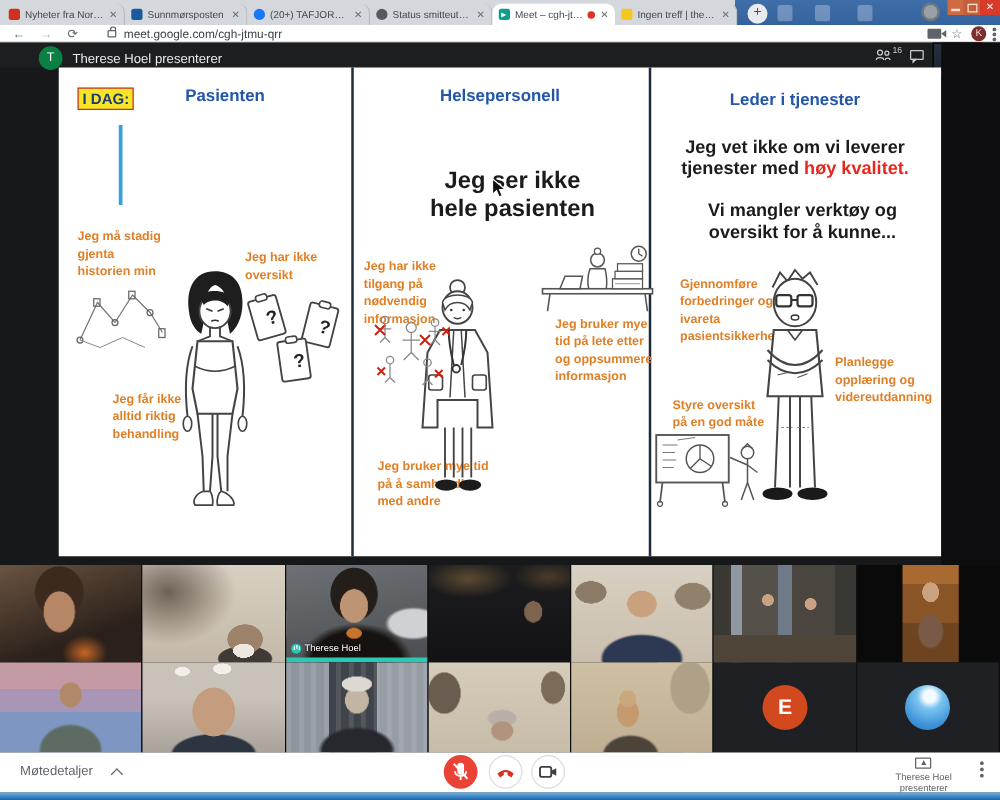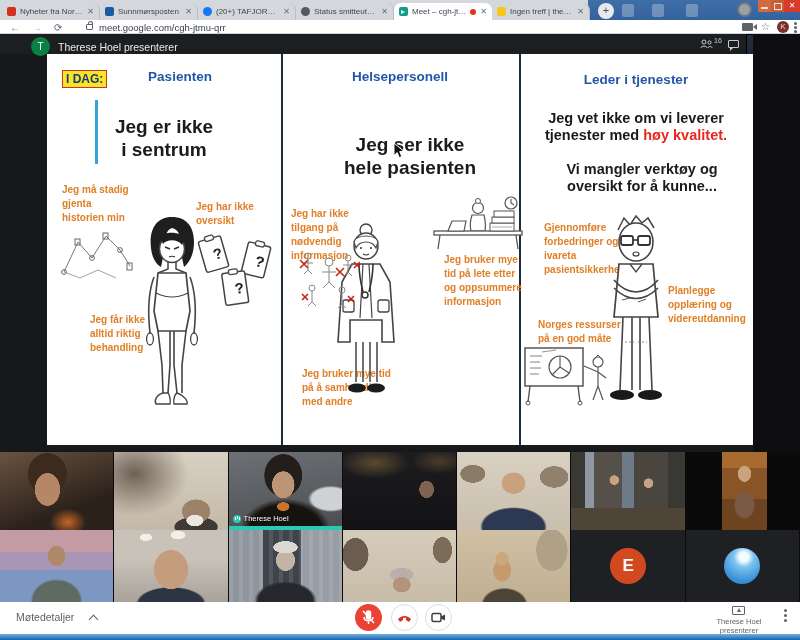--- a/index.html
+++ b/index.html
@@ -260,22 +260,20 @@
   <div class="abs" id="stage-right"></div>
   <div class="abs col-divider" style="left:281px;"></div>
   <div class="abs col-divider" style="left:519px;"></div>
 
   <div class="abs" id="today-tag">I DAG:</div>
   <div class="abs col-title" style="left:100px;width:160px;">Pasienten</div>
   <div class="abs col-title" style="left:281px;width:238px;">Helsepersonell</div>
   <div class="abs col-title" style="left:519px;width:234px;top:72px;">Leder i tjenester</div>
   <div class="abs" id="blue-line"></div>
 
-  <div class="abs statement" style="left:47px;width:234px;top:116px;font-size:19px;">Jeg er ikke
-i sentrum</div>
   <div class="abs statement" style="left:281px;width:258px;top:114px;font-size:19px;margin-top:20px;">Jeg ser ikke
 hele pasienten</div>
   <div class="abs statement" style="left:519px;width:234px;top:110px;font-size:14.5px;"><span>Jeg vet ikke om vi leverer
 tjenester med </span><span class="red-accent">høy kvalitet.</span></div>
   <div class="abs statement" style="left:519px;width:234px;top:161px;font-size:14.5px;padding-left:12px;">Vi mangler verktøy og
 oversikt for å kunne...</div>
 
   <div class="abs note" style="left:62px;top:183px;">Jeg må stadig
 gjenta
 historien min</div>
@@ -295,21 +293,21 @@
   <div class="abs note" style="left:302px;top:367px;">Jeg bruker mye tid
 på å samhandle
 med andre</div>
   <div class="abs note" style="left:544px;top:221px;">Gjennomføre
 forbedringer og
 ivareta
 pasientsikkerhet</div>
   <div class="abs note" style="left:668px;top:284px;">Planlegge
 opplæring og
 videreutdanning</div>
-  <div class="abs note" style="left:538px;top:318px;">Norges ressurser
+  <div class="abs note" style="left:538px;top:318px;">Styre oversikt
 på en god måte</div>
 
   <svg class="abs" style="left:140px;top:215px;" width="65" height="197" viewBox="0 0 65 197">
     <path d="M32,2 C15,2 9,16 11,33 C12,44 17,50 21,52 L24,38 C23,28 25,15 32,13 C40,15 43,25 41,38 L44,52 C49,48 54,40 54,27 C54,10 45,2 32,2 Z" fill="#1e1e1e"></path>
     <ellipse cx="32" cy="34" rx="12.5" ry="13.5" fill="#fff" stroke="#444" stroke-width="1.5"></ellipse>
     <path d="M20,22 C24,16 42,16 45,24 L42,30 C38,24 27,24 23,29 Z" fill="#1e1e1e"></path>
     <line x1="25" y1="32" x2="30" y2="34" stroke="#333" stroke-width="1.4"></line>
     <line x1="39" y1="32" x2="34" y2="34" stroke="#333" stroke-width="1.4"></line>
     <path d="M29,42 Q32,40.5 35,42" fill="none" stroke="#333" stroke-width="1.2"></path>
     <path d="M28,47 L28,54 L18,58 M36,47 L36,54 L46,58" fill="none" stroke="#444" stroke-width="1.5"></path>

